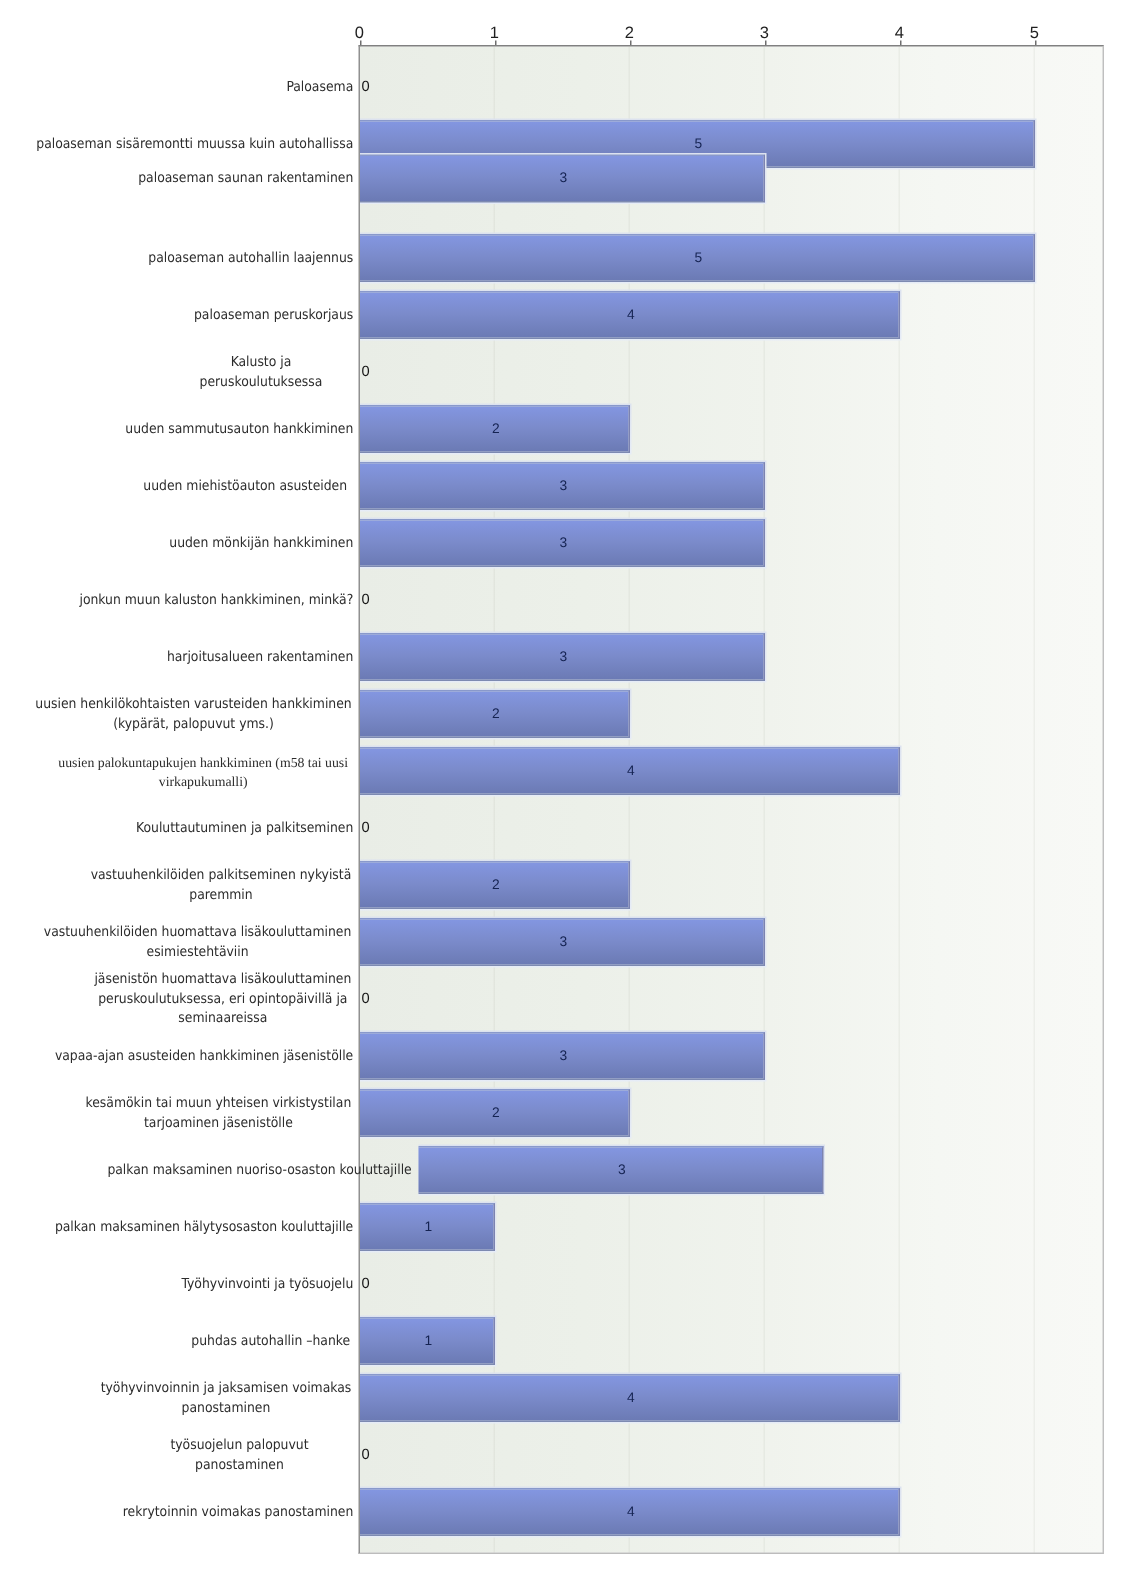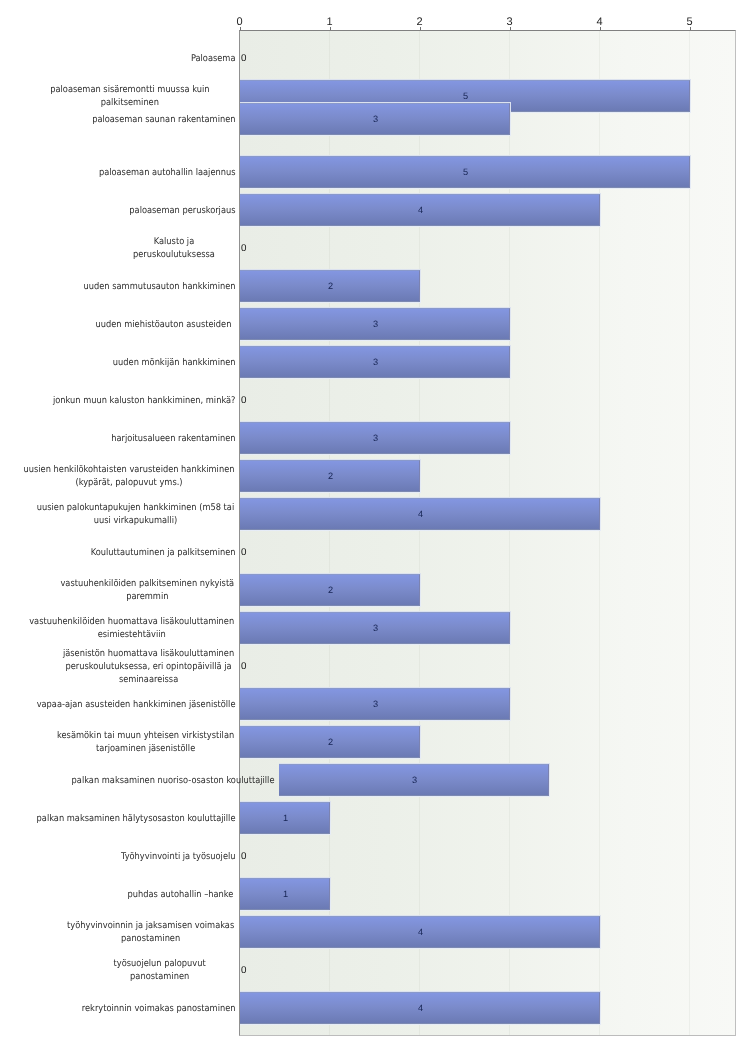--- a/index.html
+++ b/index.html
@@ -137,21 +137,21 @@
     <div class="row" style="top: 38.7px; height: 38px;">
       <div class="catwrap"><span class="cat" style="width: 44.58px;">Paloasema</span></div>
       <div class="barwrap">
         <div class="bar zero" style="width: 1px;">
 
           <span class="vlab">0</span>
         </div>
       </div>
     </div>
     <div class="row" style="top: 76.7px; height: 38px;">
-      <div class="catwrap"><span class="cat" style="width: 211.33px;">paloaseman sisäremontti muussa kuin palkitseminen</span></div>
+      <div class="catwrap"><span class="cat" style="width: 211.33px;">paloaseman sisäremontti muussa kuin autohallissa</span></div>
       <div class="barwrap">
         <div class="bar" style="width: 451px;">
           <div class="barfill"></div>
           <span class="vlab">5</span>
         </div>
       </div>
     </div>
     <div class="row" style="top: 100px; height: 38px;">
       <div class="catwrap"><span class="cat" style="width: 143.36px;">paloaseman saunan rakentaminen</span></div>
       <div class="barwrap">
@@ -236,21 +236,21 @@
     <div class="row" style="top: 456.7px; height: 38px;">
       <div class="catwrap"><span class="cat" style="width: 213.58px;">uusien henkilökohtaisten varusteiden hankkiminen (kypärät, palopuvut yms.)</span></div>
       <div class="barwrap">
         <div class="bar" style="width: 181px;">
           <div class="barfill"></div>
           <span class="vlab">2</span>
         </div>
       </div>
     </div>
     <div class="row" style="top: 494.7px; height: 38px;">
-      <div class="catwrap"><span class="cat" style="width: 200.08px;">uusien palokuntapukujen hankkiminen (m58 tai uusi virkapukumalli)</span></div>
+      <div class="catwrap"><span class="cat" style="width: 200.08px; font-family: Liberation Serif, serif;">uusien palokuntapukujen hankkiminen (m58 tai uusi virkapukumalli)</span></div>
       <div class="barwrap">
         <div class="bar" style="width: 361px;">
           <div class="barfill"></div>
           <span class="vlab">4</span>
         </div>
       </div>
     </div>
     <div class="row" style="top: 532.7px; height: 38px;">
       <div class="catwrap"><span class="cat" style="width: 144.83px;">Kouluttautuminen ja palkitseminen</span></div>
       <div class="barwrap">

